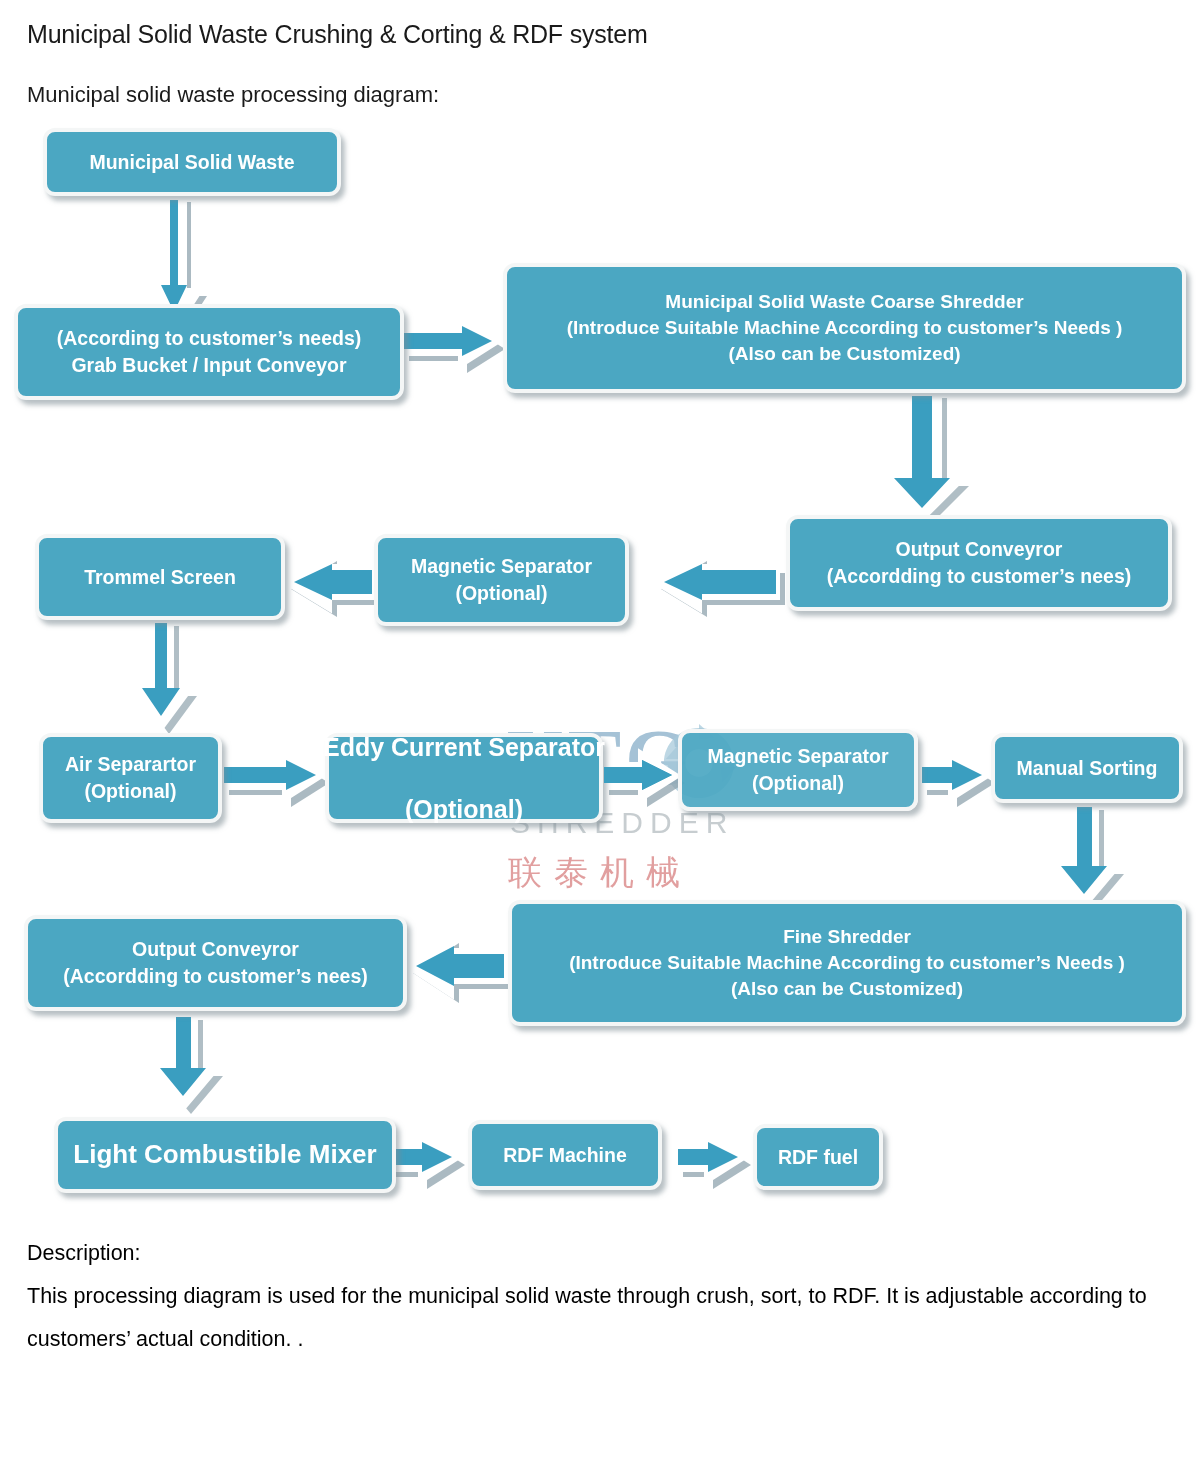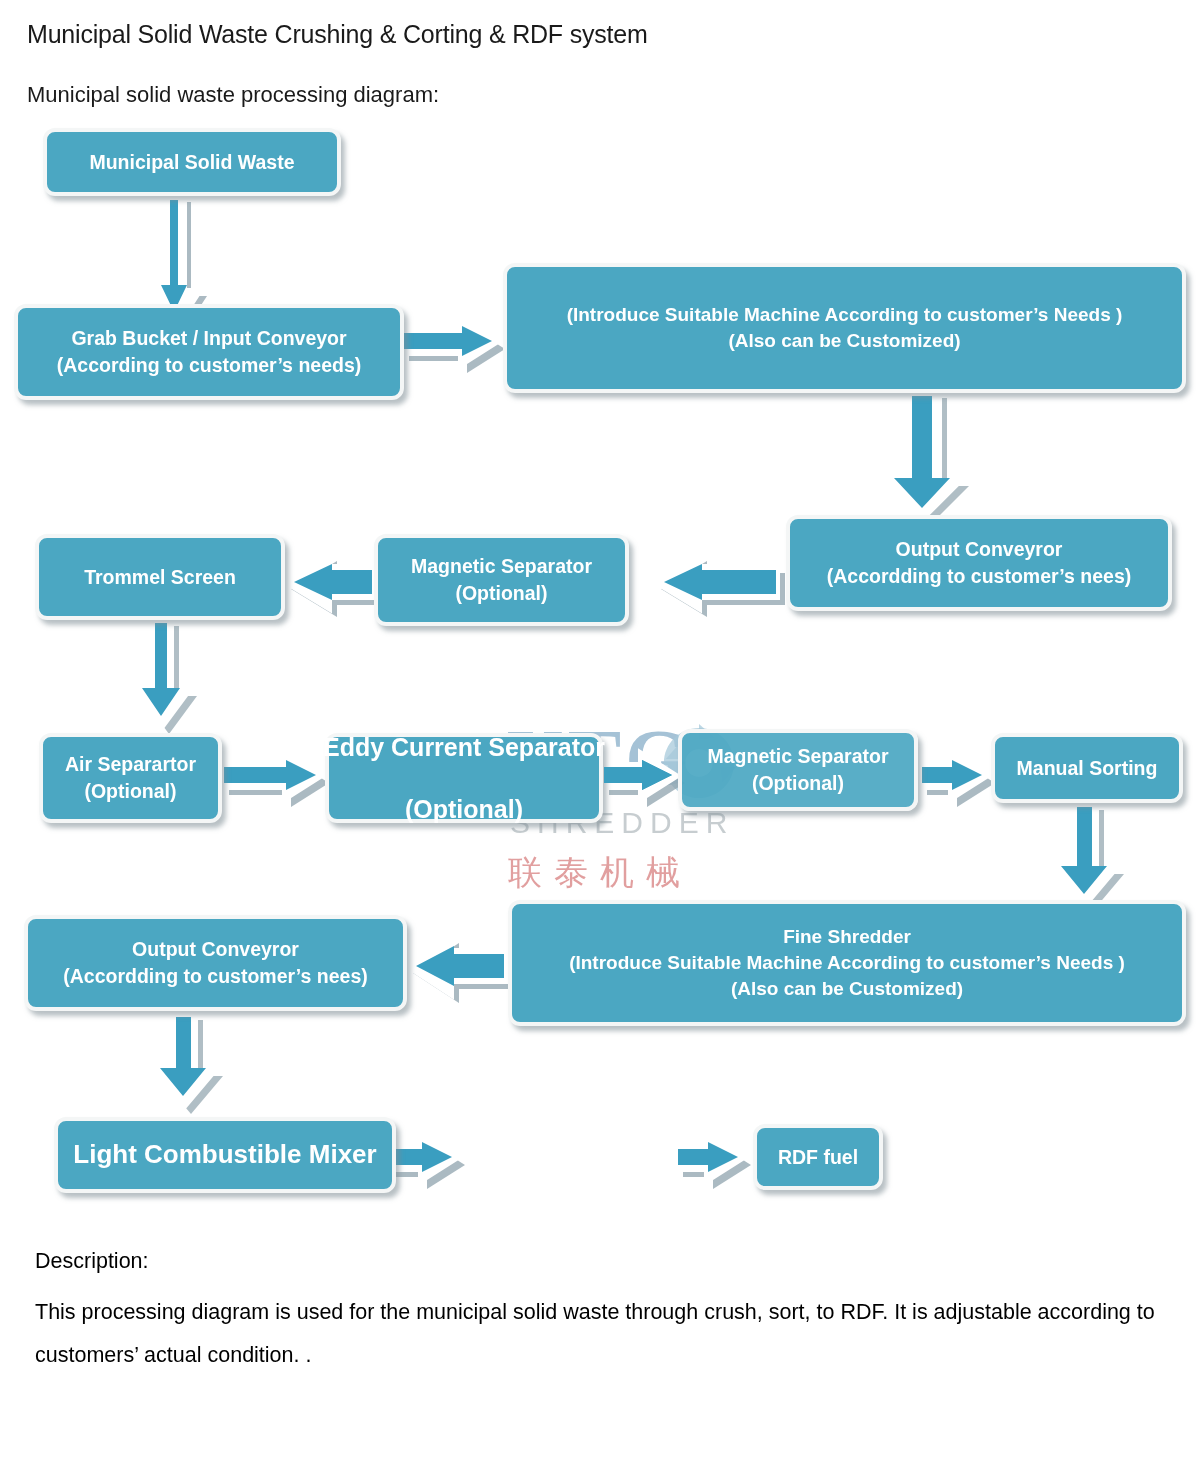--- a/index.html
+++ b/index.html
@@ -39,21 +39,21 @@
   .desc-block {
     position: absolute;
     left: 27px;
     top: 1232px;
     width: 1145px;
     font-size: 21.5px;
     color: #000000;
     line-height: 43px;
     font-weight: 400;
   }
-  .desc-block p { margin: 8px; }
+  .desc-block p { margin: 0; }
 
   
   #diagram {
     position: absolute;
     left: 0;
     top: 0;
     width: 1200px;
     height: 1230px;
   }
 
@@ -243,25 +243,26 @@
     </svg>
     <div class="wm-shredder">SHREDDER</div>
     <div class="wm-cn">联泰机械</div>
   </div>
 
   <div class="node" style="left:43px; top:128px; width:298px; height:68px; font-size:19.5px;">
     <span class="line">Municipal Solid Waste</span>
   </div>
 
   <div class="node" style="left:14px; top:304px; width:390px; height:96px; font-size:19.5px;">
+    <span class="line">(According to customer’s needs)</span>
     <span class="line">Grab Bucket / Input Conveyor</span>
-    <span class="line">(According to customer’s needs)</span>
   </div>
 
   <div class="node" style="left:503px; top:263px; width:683px; height:130px; font-size:19px;">
+    <span class="line">Municipal Solid Waste Coarse Shredder</span>
     <span class="line">(Introduce Suitable Machine According to customer’s Needs )</span>
     <span class="line">(Also can be Customized)</span>
   </div>
 
   <div class="node" style="left:786px; top:515px; width:386px; height:96px; font-size:19.5px;">
     <span class="line">Output Conveyror</span>
     <span class="line">(Accordding to customer’s nees)</span>
   </div>
 
   <div class="node" style="left:374px; top:534px; width:255px; height:92px; font-size:19.5px;">
@@ -300,20 +301,23 @@
 
   <div class="node" style="left:24px; top:915px; width:383px; height:96px; font-size:19.5px;">
     <span class="line">Output Conveyror</span>
     <span class="line">(Accordding to customer’s nees)</span>
   </div>
 
   <div class="node" style="left:54px; top:1117px; width:342px; height:76px; font-size:26px;">
     <span class="line">Light Combustible Mixer</span>
   </div>
 
+  <div class="node" style="left:468px; top:1120px; width:194px; height:70px; font-size:19.5px;">
+    <span class="line">RDF Machine</span>
+  </div>
 
   <div class="node" style="left:753px; top:1124px; width:130px; height:66px; font-size:19.5px;">
     <span class="line">RDF fuel</span>
   </div>
 
   <svg class="arrows over" viewBox="0 0 1200 1230">
     <g>
       <path d="M604,767 L642,767 L642,760 L672,775 L642,790 L642,783 L604,783 Z" fill="#3a9ec0"></path>
     </g>
   </svg>

